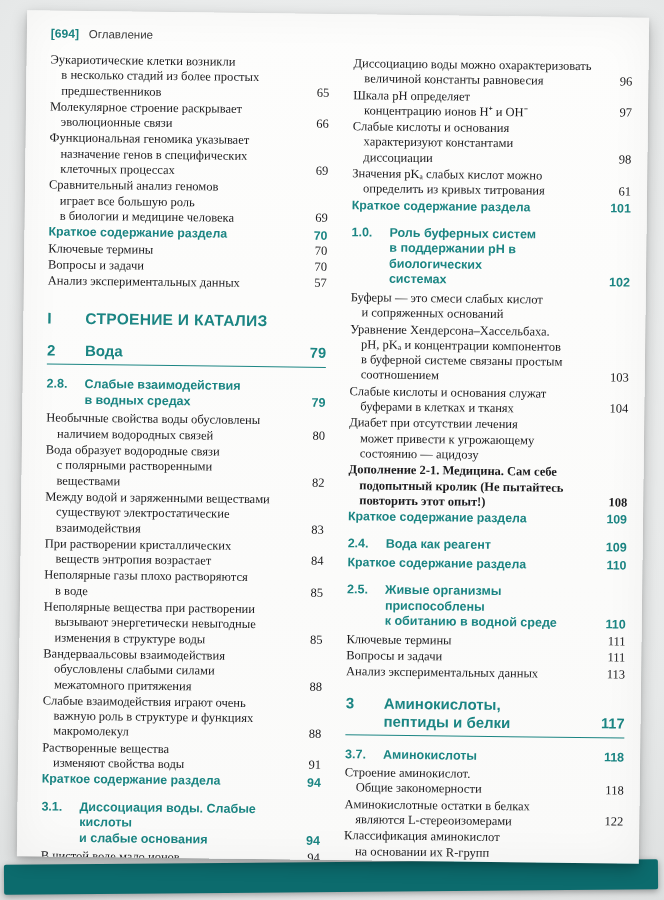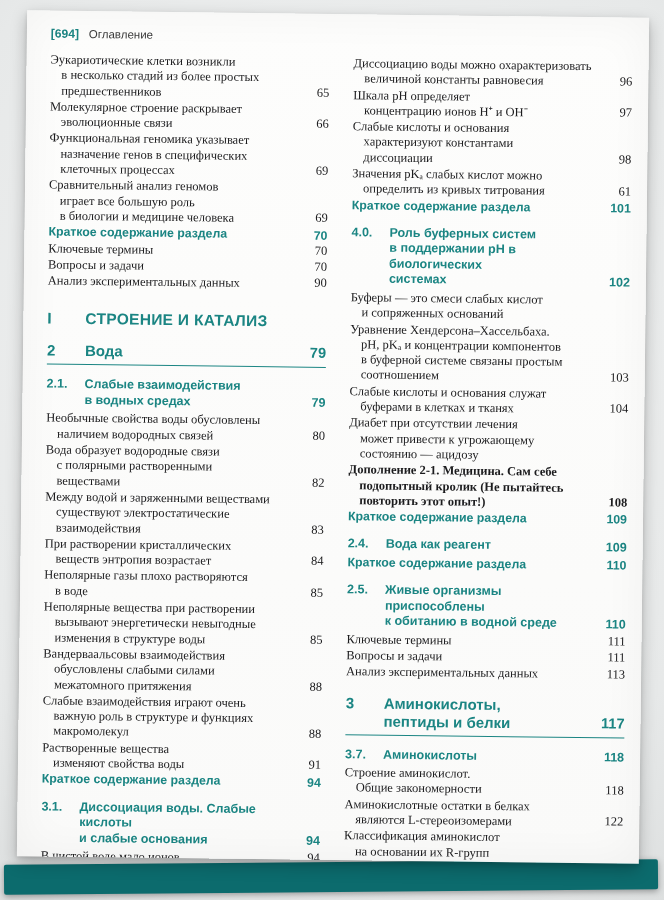--- a/index.html
+++ b/index.html
@@ -113,33 +113,33 @@
           <div class="row entry">
             <span class="t">Ключевые термины</span>
             <span class="pg">70</span>
           </div>
           <div class="row entry">
             <span class="t">Вопросы и задачи</span>
             <span class="pg">70</span>
           </div>
           <div class="row entry">
             <span class="t">Анализ экспериментальных данных</span>
-            <span class="pg">90</span>
+            <span class="pg">57</span>
           </div>
           <div class="row part">
             <span class="num">I</span>
             <span class="t">СТРОЕНИЕ И КАТАЛИЗ</span>
           </div>
           <div class="row chapter">
             <span class="num">2</span>
             <span class="t">Вода</span>
             <span class="pg">79</span>
           </div>
           <div class="row section">
-            <span class="num">2.1.</span>
+            <span class="num">2.8.</span>
             <span class="t">Слабые взаимодействия
 в водных средах</span>
             <span class="pg">79</span>
           </div>
           <div class="row entry">
             <span class="t">Необычные свойства воды обусловлены
 наличием водородных связей</span>
             <span class="pg">80</span>
           </div>
           <div class="row entry">
@@ -222,21 +222,21 @@
           <div class="row entry">
             <span class="t">Значения pKₐ слабых кислот можно
 определить из кривых титрования</span>
             <span class="pg">61</span>
           </div>
           <div class="row summary">
             <span class="t">Краткое содержание раздела</span>
             <span class="pg">101</span>
           </div>
           <div class="row section">
-            <span class="num">4.0.</span>
+            <span class="num">1.0.</span>
             <span class="t">Роль буферных систем
 в поддержании pH в биологических
 системах</span>
             <span class="pg">102</span>
           </div>
           <div class="row entry">
             <span class="t">Буферы — это смеси слабых кислот
 и сопряженных оснований</span>
           </div>
           <div class="row entry">

